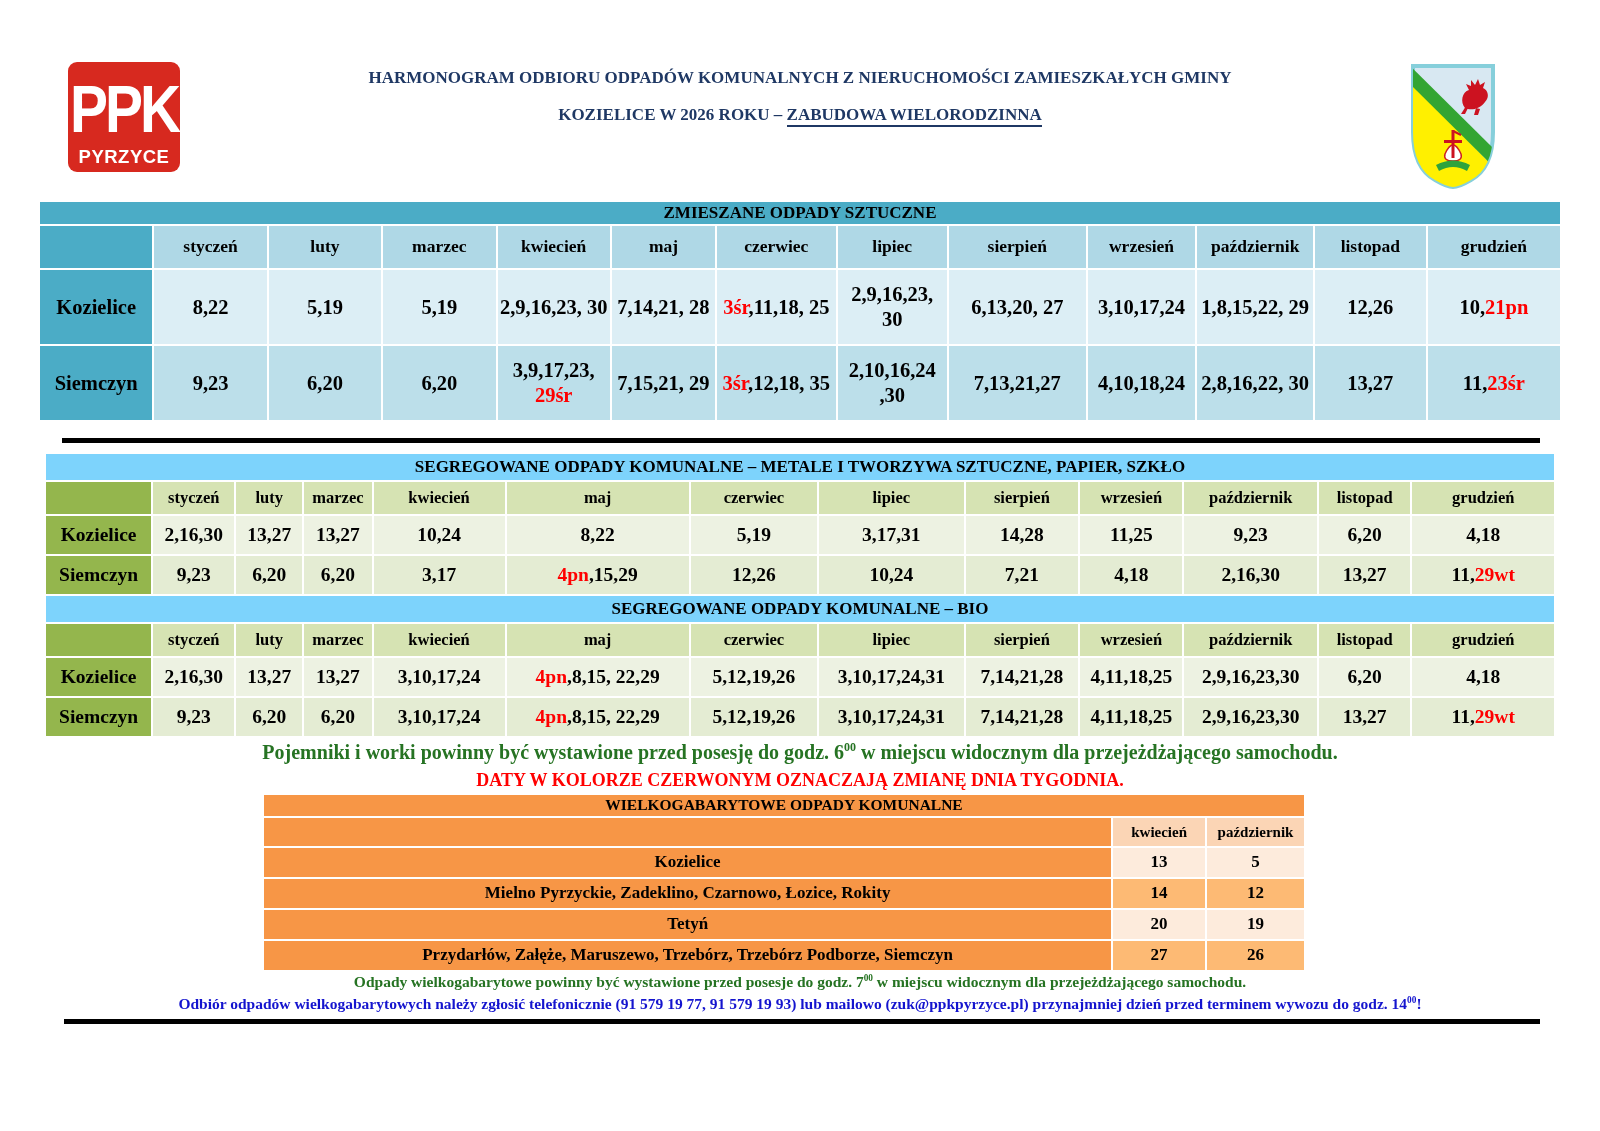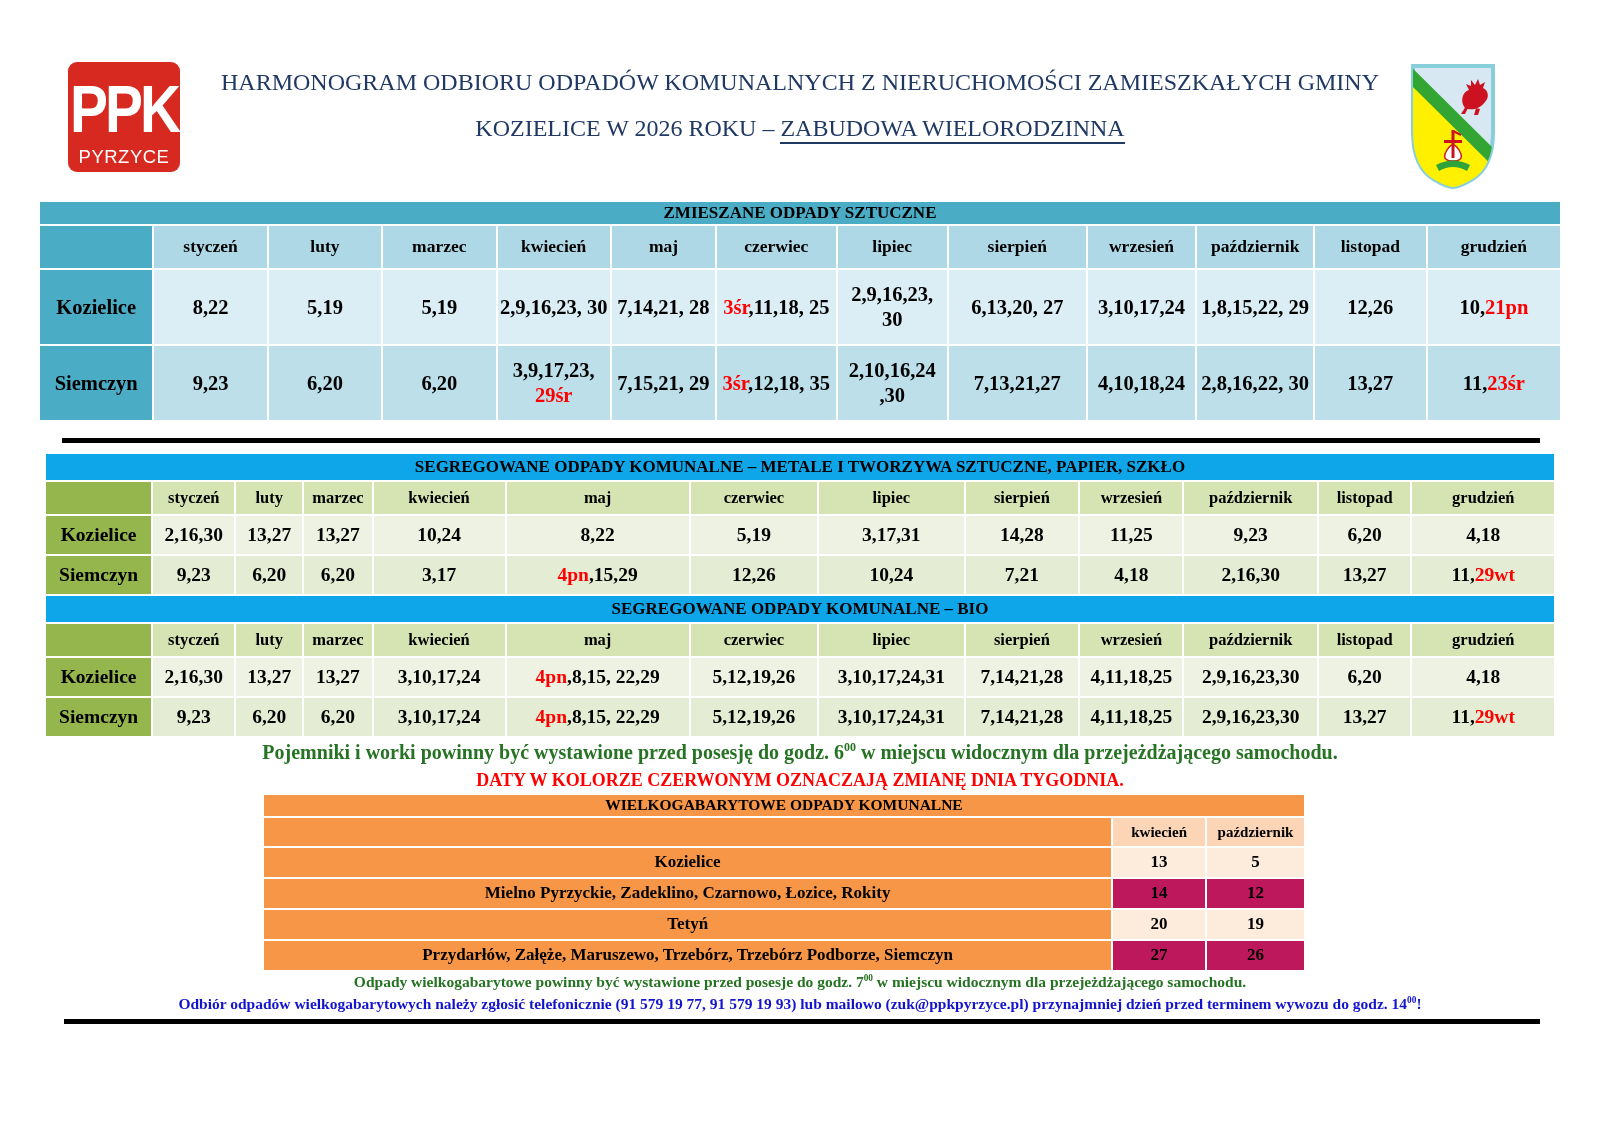--- a/index.html
+++ b/index.html
@@ -4,54 +4,54 @@
 <style>
   html,body{margin:0;padding:0;background:#888;}
   .page{position:relative;width:1600px;height:1131px;background:#ffffff;margin:0 auto;
         font-family:"Liberation Serif",serif;color:#000;overflow:hidden;}
 
   
   .logo{position:absolute;left:68px;top:62px;width:112px;height:110px;background:#D7291F;
         border-radius:9px;text-align:center;color:#fff;font-family:"Liberation Sans",sans-serif;}
   .logo-ppk{font-size:57px;font-weight:bold;letter-spacing:-3px;line-height:1;margin-top:13px;
             transform:scaleY(1.18);transform-origin:top;}
-  .logo-pyrzyce{font-size:18.5px;font-weight:normal;letter-spacing:.5px;margin-top:14px;}
+  .logo-pyrzyce{font-size:18.5px;font-weight:bold;letter-spacing:.5px;margin-top:14px;}
   .title{position:absolute;left:210px;width:1180px;top:68px;text-align:center;
-         color:#1F3864;font-weight:normal;font-size:24px;line-height:1.2;}
+         color:#1F3864;font-weight:bold;font-size:17px;line-height:1.2;}
   .title .t2{margin-top:17px;}
   .und{text-decoration:none;border-bottom:2.5px solid #1F3864;padding-bottom:1px;}
   .crest{position:absolute;left:1408px;top:62px;}
 
   
   table.sched{border-collapse:collapse;table-layout:fixed;position:absolute;font-weight:bold;}
   table.sched td{border:2px solid #fff;text-align:center;vertical-align:middle;
                  padding:0 2px;line-height:1.22;color:#000;}
   .red{color:#FF0000;text-align:right;}
 
   .tbl1{left:38px;top:200px;width:1524px;}
   .blue .bar td{background:#4BACC6;font-size:17px;height:22px;}
   .blue .head td{background:#AFD8E6;font-size:17.5px;height:42px;}
   .blue td.lab{background:#4BACC6 !important;font-size:19px;}
   .blue .r0 td{background:#DCEEF5;font-size:20.5px;height:74px;}
   .blue .r1 td{background:#BCDFEA;font-size:20.5px;height:74px;}
 
   .tbl2{left:44px;top:452px;width:1512px;}
   .tbl3{left:44px;top:594px;width:1512px;}
-  .greenT .bar td{background:#0ea5e9;font-size:17px;height:26px;}
+  .greenT .bar td{background:#7dd3fc;font-size:17px;height:26px;}
   .greenT .head td{background:#D6E3B3;font-size:16.5px;height:32px;}
   .greenT td.lab{background:#94B64D !important;font-size:18px;}
   .greenT .r0 td{background:#EDF2E2;font-size:19.5px;height:38px;}
   .greenT .r1 td{background:#E4ECD3;font-size:19.5px;height:38px;}
 
   .tblG{left:262px;top:793px;width:1044px;}
   .orangeT .bar td{background:#F79646;font-size:15.5px;height:21px;}
   .orangeT .head td{background:#FBD5B5;font-size:15px;height:28px;}
   .orangeT td.lab{background:#F79646 !important;font-size:16px;}
   .orangeT .r0 td{background:#FDEBDC;font-size:17px;height:29px;}
-  .orangeT .r1 td{background:#be185d;font-size:17px;height:29px;}
+  .orangeT .r1 td{background:#fdba74;font-size:17px;height:29px;}
 
   
   .note{position:absolute;left:0;width:100%;text-align:center;font-weight:bold;}
   .n1{top:414px;font-size:17px;color:#267323;}
   .n2{top:741px;font-size:20px;color:#267323;}
   .n3{top:770px;font-size:18px;color:#FF0000;}
   .n4{top:973px;font-size:15.5px;color:#267323;}
   .n5{top:995px;font-size:15.5px;color:#1414CE;}
   sup{font-size:.6em;vertical-align:super;line-height:0;}
   .rule{position:absolute;border-top:5px solid #000;}

